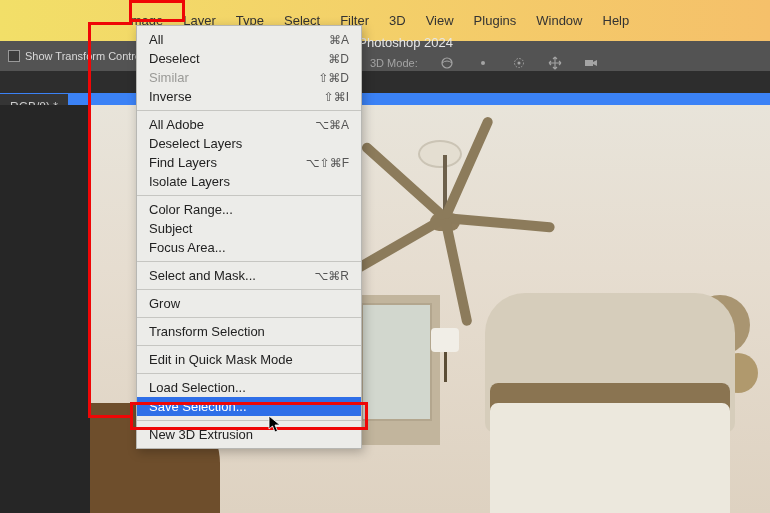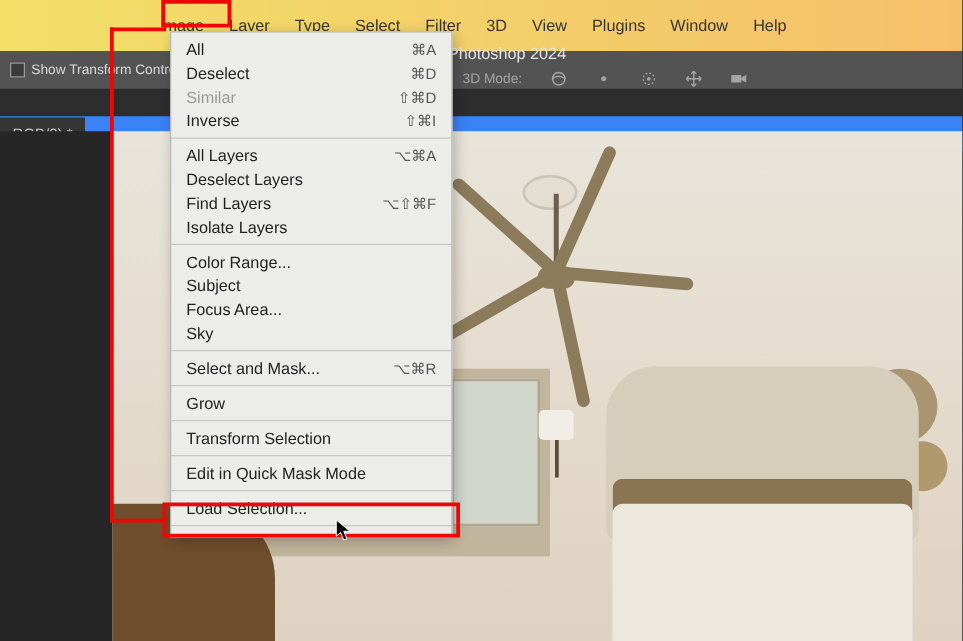--- a/index.html
+++ b/index.html
@@ -321,21 +321,21 @@
     <div class="menu-row disabled">
       <span>Similar</span>
       <span class="shortcut">⇧⌘D</span>
     </div>
     <div class="menu-row">
       <span>Inverse</span>
       <span class="shortcut">⇧⌘I</span>
     </div>
     <div class="menu-sep"></div>
     <div class="menu-row">
-      <span>All Layers</span>
+      <span>All Adobe</span>
       <span class="shortcut">⌥⌘A</span>
     </div>
     <div class="menu-row">
       <span>Deselect Layers</span>
     </div>
     <div class="menu-row">
       <span>Find Layers</span>
       <span class="shortcut">⌥⇧⌘F</span>
     </div>
     <div class="menu-row">
@@ -344,23 +344,20 @@
     <div class="menu-sep"></div>
     <div class="menu-row">
       <span>Color Range...</span>
     </div>
     <div class="menu-row">
       <span>Subject</span>
     </div>
     <div class="menu-row">
       <span>Focus Area...</span>
     </div>
-    <div class="menu-row">
-      <span>Sky</span>
-    </div>
     <div class="menu-sep"></div>
     <div class="menu-row">
       <span>Select and Mask...</span>
       <span class="shortcut">⌥⌘R</span>
     </div>
     <div class="menu-sep"></div>
     <div class="menu-row">
       <span>Grow</span>
     </div>
     <div class="menu-sep"></div>
@@ -368,21 +365,27 @@
       <span>Transform Selection</span>
     </div>
     <div class="menu-sep"></div>
     <div class="menu-row">
       <span>Edit in Quick Mask Mode</span>
     </div>
     <div class="menu-sep"></div>
     <div class="menu-row">
       <span>Load Selection...</span>
     </div>
-    <div class="menu-sep"></div>
+    <div class="menu-row highlight">
+      <span>Save Selection...</span>
+    </div>
+    <div class="menu-sep"></div>
+    <div class="menu-row">
+      <span>New 3D Extrusion</span>
+    </div>
   </div>
 
 <div class="red-box red-1"></div>
 <div class="red-connector-h1"></div>
 <div class="red-connector-v"></div>
 <div class="red-connector-h2"></div>
 <div class="red-box red-2"></div>
 
 <svg class="cursor" width="14" height="18" viewBox="0 0 14 18">
   <path d="M1 1 L1 14 L4.5 11 L7 17 L9.5 16 L7 10 L12 10 Z" fill="#000" stroke="#fff" stroke-width="0.8"></path>

